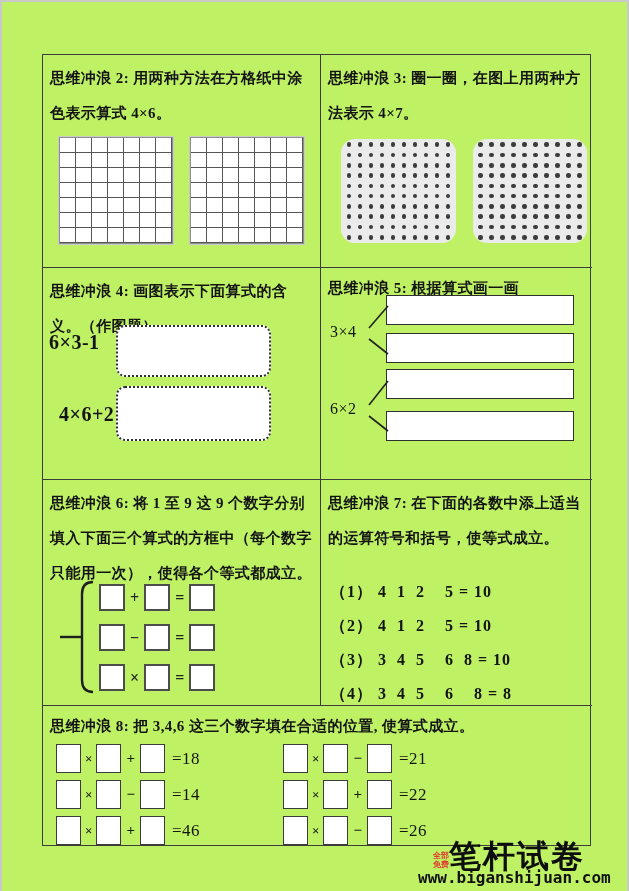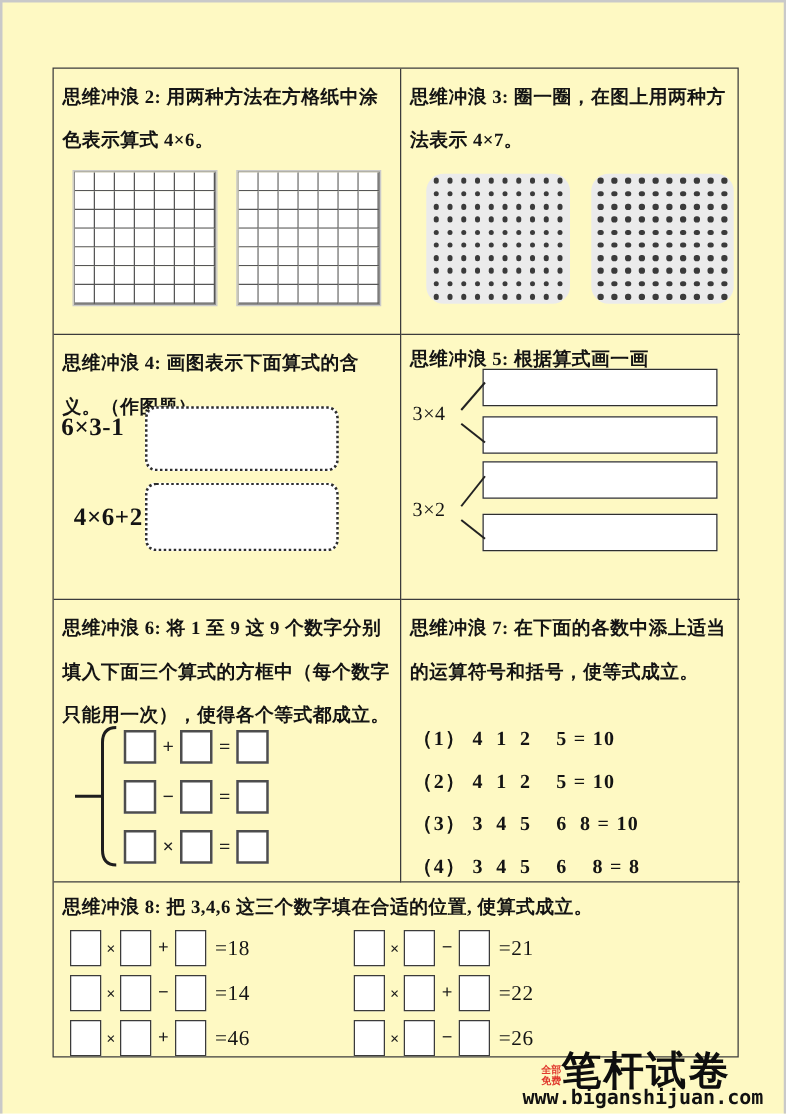--- a/index.html
+++ b/index.html
@@ -1,19 +1,19 @@
 <!DOCTYPE html>
 <html><head>
 <meta charset="utf-8">
 <style>
   * { margin:0; padding:0; box-sizing:border-box; }
   html,body { background:#ffffff; }
   .page {
     position:relative; width:629px; height:891px; overflow:hidden;
-    background:#fef9c3; color:#141414;
+    background:#bef264; color:#141414;
     border-top:2px solid #c9c9c9; border-left:2px solid #c9c9c9; border-right:2px solid #c9c9c9;
     font-family:"Liberation Serif","DejaVu Serif",serif;
   }
   .sheet {
     position:absolute; left:40px; top:52px; width:549px;
     display:grid; grid-template-columns:278px 271px; grid-template-rows:213px 212px 226px 139px;
     border:1.5px solid #3c3c3c;
   }
   .cell { position:relative; padding:6px 5px 0 7px; overflow:hidden; }
   .cell.br { border-right:1.5px solid #3c3c3c; }
@@ -405,21 +405,21 @@
       <div class="p4-box" style="top:57px; height:52px;"></div>
       <div class="p4-expr" style="left:6px; top:135px;margin-left:10px;">4×6+2</div>
       <div class="p4-box" style="top:118px; height:55px;"></div>
     </div>
 
     <div class="cell bb">
       <div class="title single">思维冲浪 5: 根据算式画一画</div>
       <div class="p5-label" style="left:9px; top:55px;">3×4</div>
       <div class="p5-box" style="top:27px;"></div>
       <div class="p5-box" style="top:65px;"></div>
-      <div class="p5-label" style="left:9px; top:132px;">3×2</div>
+      <div class="p5-label" style="left:9px; top:132px;">6×2</div>
       <div class="p5-box" style="top:101px;"></div>
       <div class="p5-box" style="top:143px;"></div>
       <svg class="p5-lines" viewBox="0 0 271 212">
         <line x1="48" y1="60" x2="67" y2="38" stroke="#222" stroke-width="1.6"></line>
         <line x1="48" y1="71" x2="67" y2="86" stroke="#222" stroke-width="1.6"></line>
         <line x1="48" y1="137" x2="67" y2="113" stroke="#222" stroke-width="1.6"></line>
         <line x1="48" y1="148" x2="67" y2="163" stroke="#222" stroke-width="1.6"></line>
       </svg>
     </div>
 

